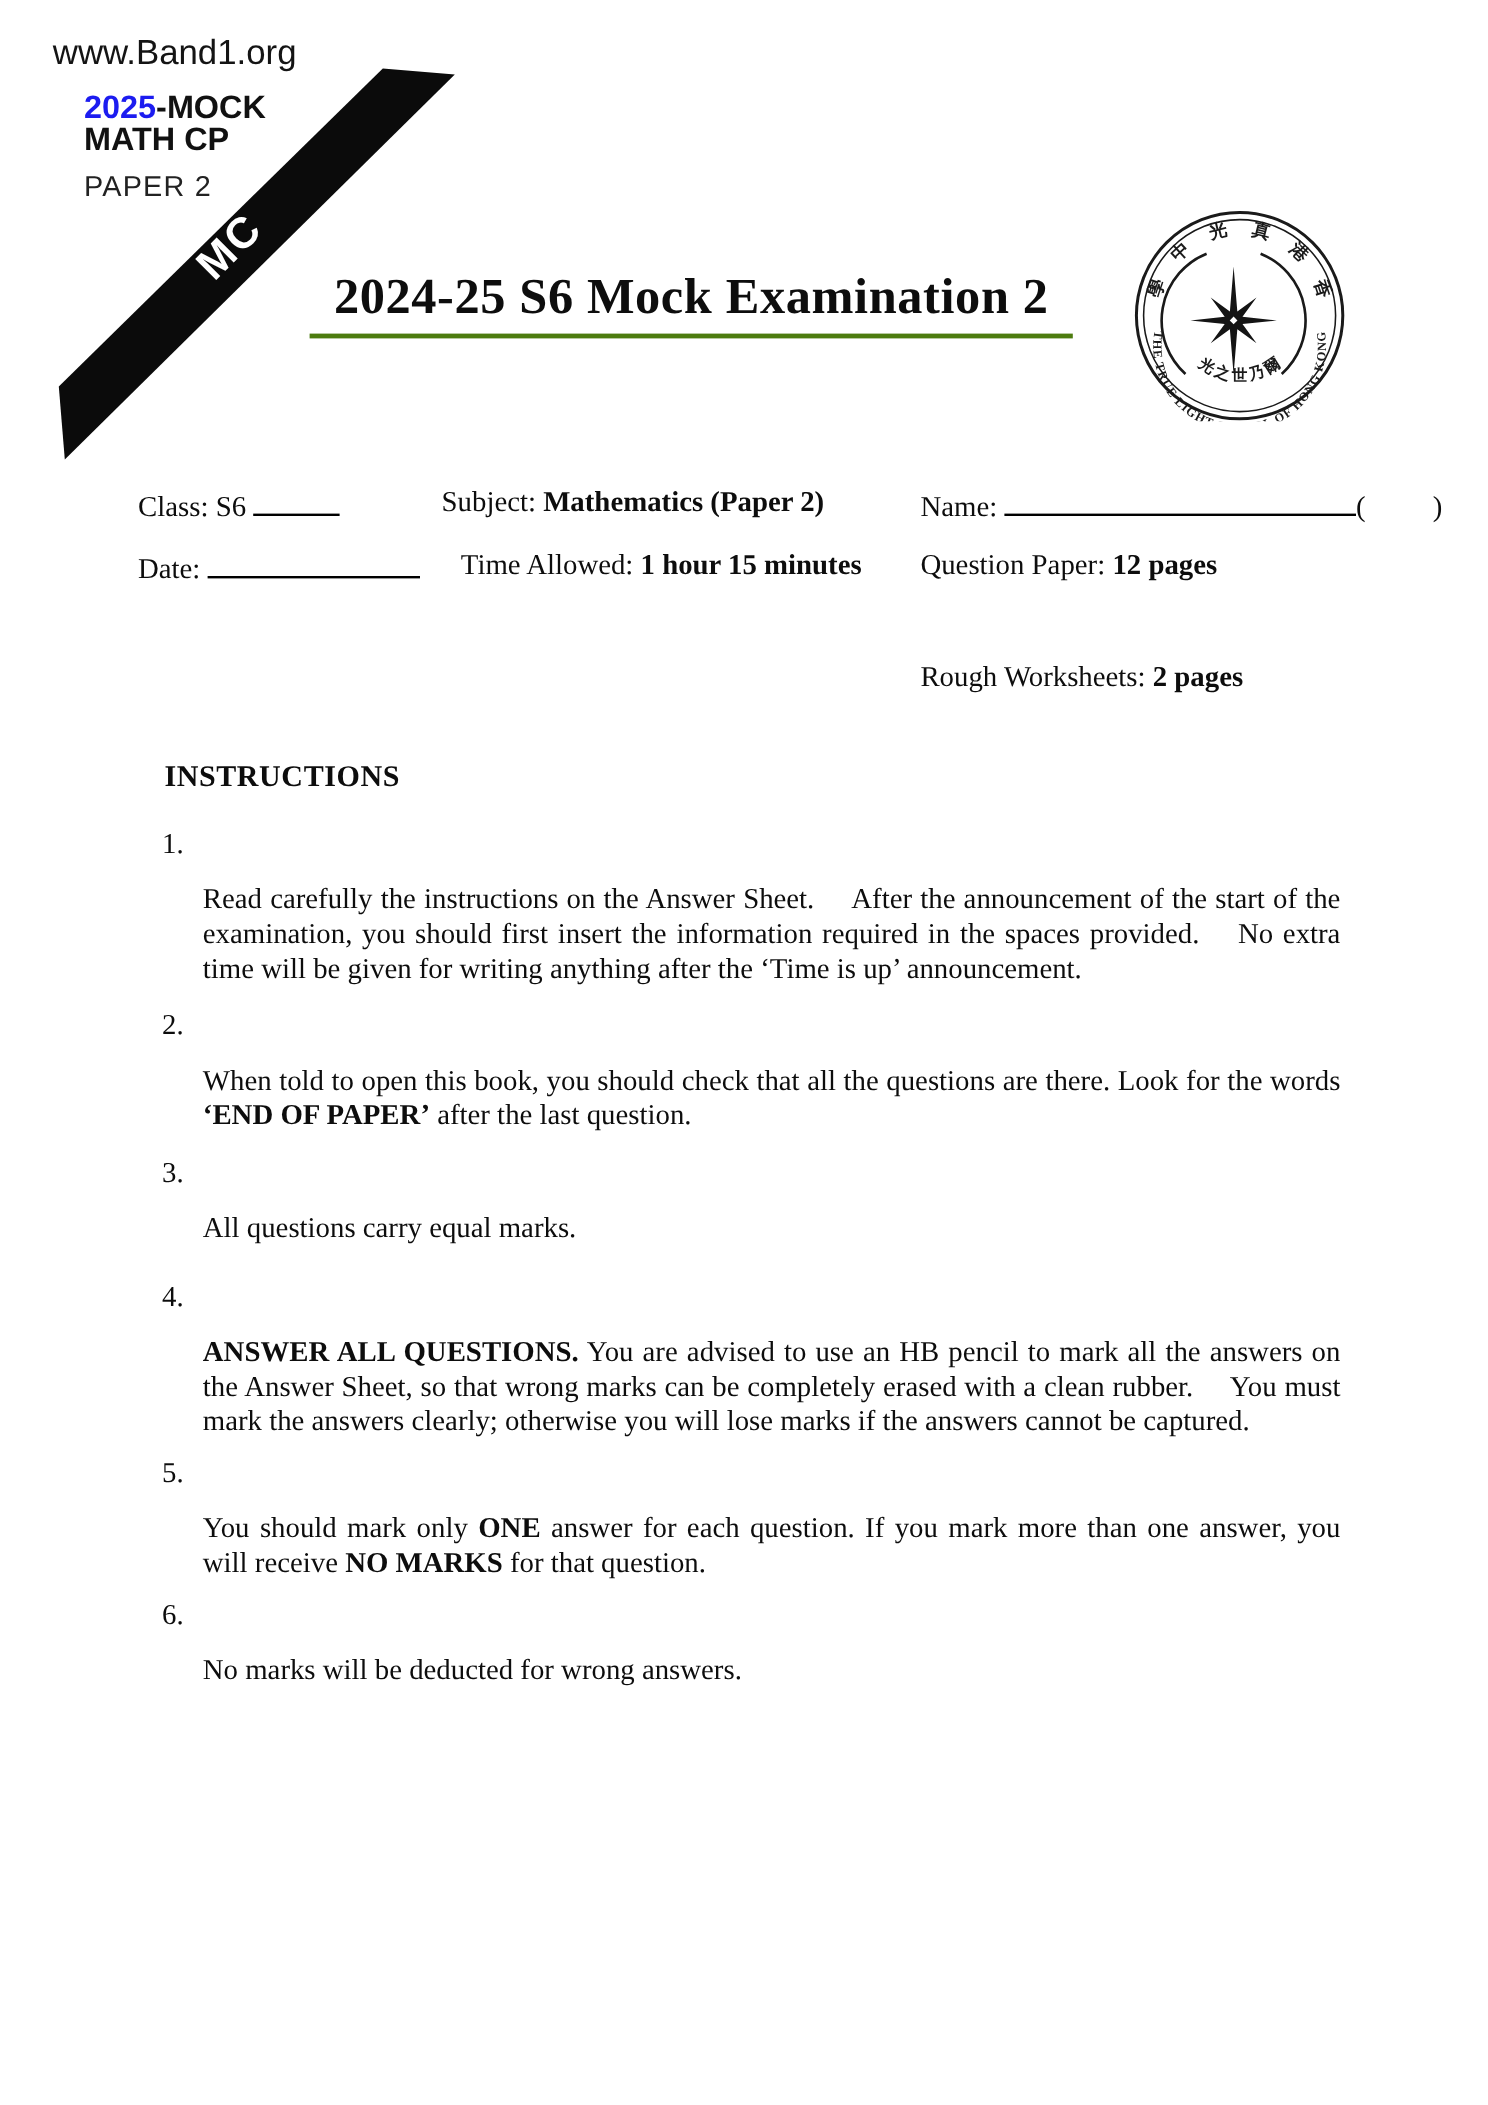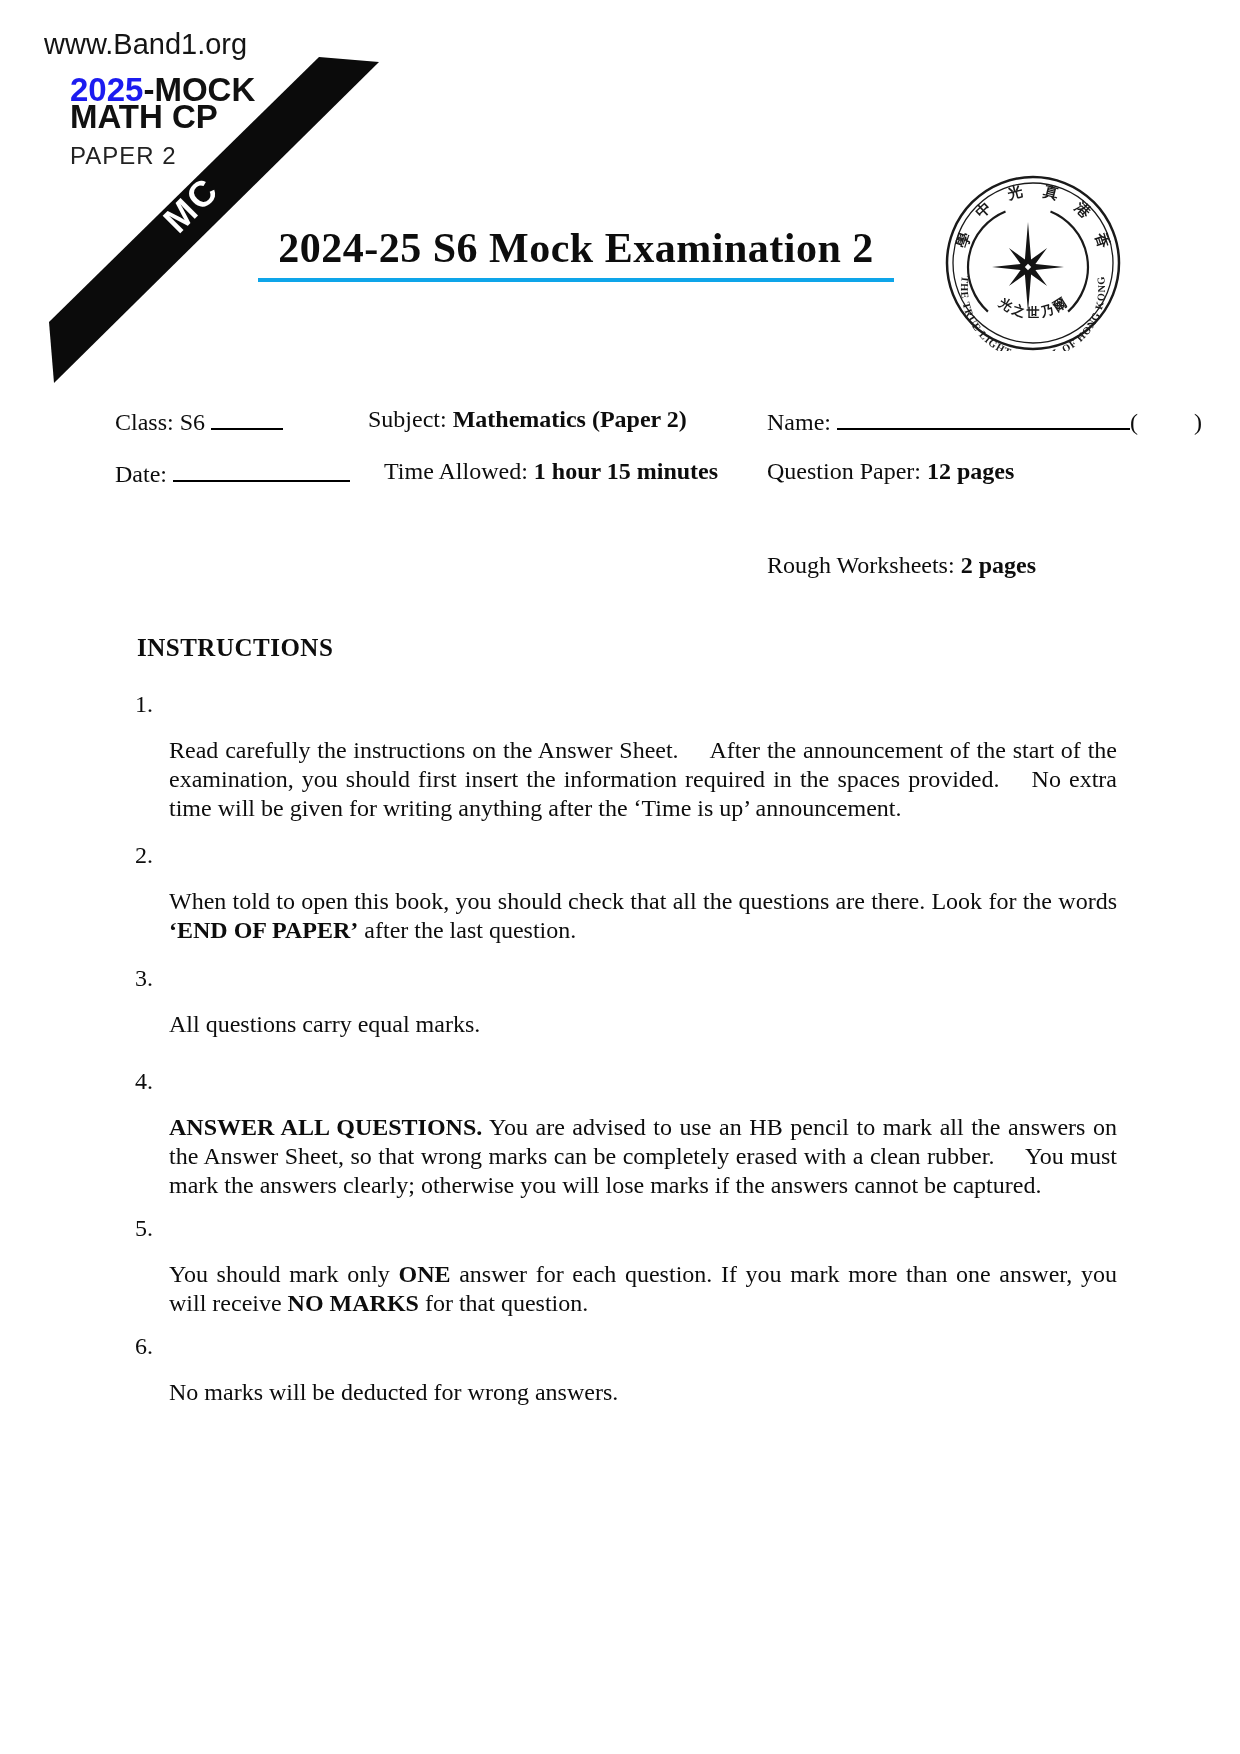--- a/index.html
+++ b/index.html
@@ -3,31 +3,31 @@
 <meta charset="utf-8">
 <style>
   html,body{margin:0;padding:0;background:#fff;}
   .page{position:relative;width:1240px;height:1496px;background:#ffffff;overflow:hidden;
         font-family:"Liberation Serif",serif;color:#0d0d0d;}
 
   
   .site{position:absolute;left:44px;top:28px;font-family:"Liberation Sans",sans-serif;
         font-size:29px;color:#141414;}
   .mockline{position:absolute;left:70px;top:76px;font-family:"Liberation Sans",sans-serif;
-        font-size:33px;font-weight:bold;line-height:27px;color:#111;}
+        font-size:27px;font-weight:bold;line-height:27px;color:#111;}
   .mock-year{color:#1c1cf0;}
   .paper2{position:absolute;left:70px;top:142px;font-family:"Liberation Sans",sans-serif;
         font-size:24px;letter-spacing:1px;color:#222;}
 
   
   .banner-svg{position:absolute;left:0;top:0;}
 
   
   .title{position:absolute;left:258px;top:224px;width:636px;text-align:center;
-        font-size:42px;font-weight:bold;border-bottom:4px solid #0ea5e9;padding-bottom:6px;
+        font-size:42px;font-weight:bold;border-bottom:4px solid #4d7c0f;padding-bottom:6px;
         letter-spacing:0.5px;}
 
   
   .logo-svg{position:absolute;left:945px;top:175px;}
 
   
   .frm{position:absolute;font-size:24px;white-space:nowrap;}
   .b{font-weight:bold;}
   .ul{display:inline-block;border-bottom:2px solid #000;height:22px;vertical-align:baseline;}
   .ul-class{width:72px;margin-left:6px;}

